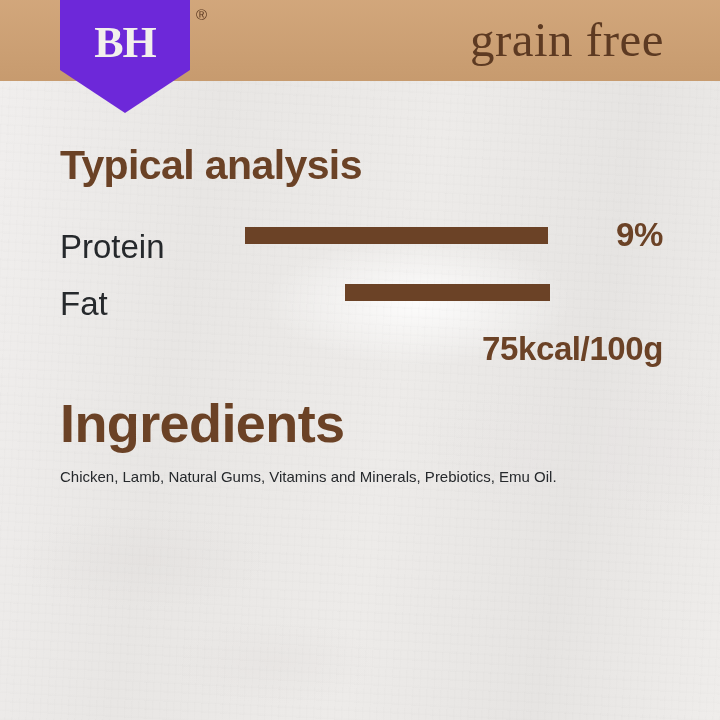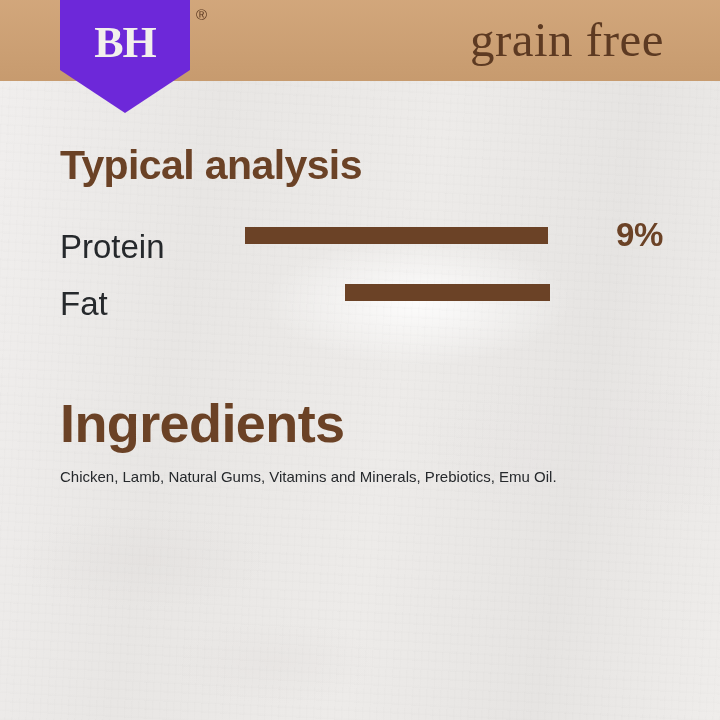--- a/index.html
+++ b/index.html
@@ -182,20 +182,21 @@
         <div class="row">
           <div class="row-label">Protein</div>
           <div class="row-bar" style="left: 245px; width: 303px; background: rgb(107, 66, 38);"></div>
           <div class="row-value">9%</div>
         </div>
         <div class="row">
           <div class="row-label">Fat</div>
           <div class="row-bar" style="left: 345px; width: 205px; background: rgb(107, 66, 38);"></div>
         </div>
         <div class="row">
+          <div class="row-value">75kcal/100g</div>
         </div>
       </div>
 
     <div class="heading" id="h-ingr">Ingredients</div>
 
     <div class="ingredients-text">Chicken, Lamb, Natural Gums, Vitamins and Minerals, Prebiotics, Emu Oil.</div>
   </div>
 
 </div>
 

